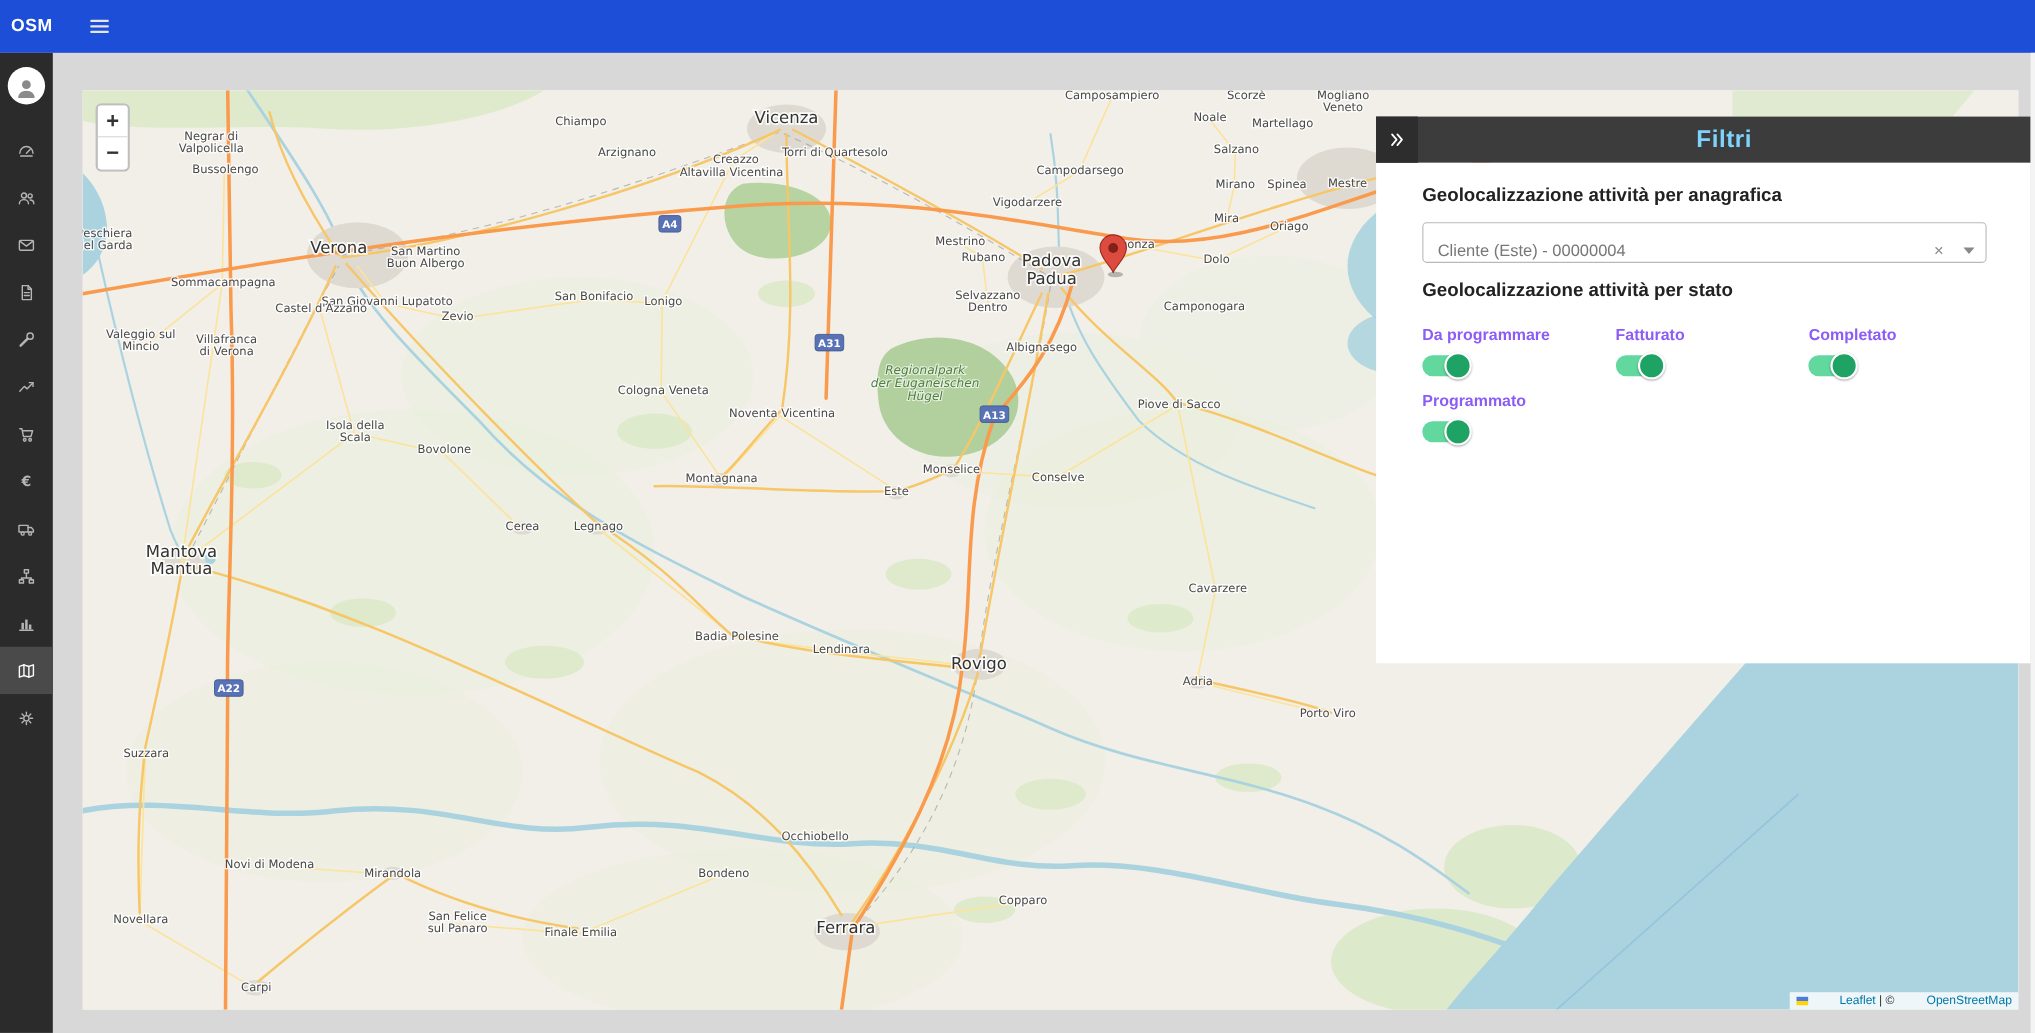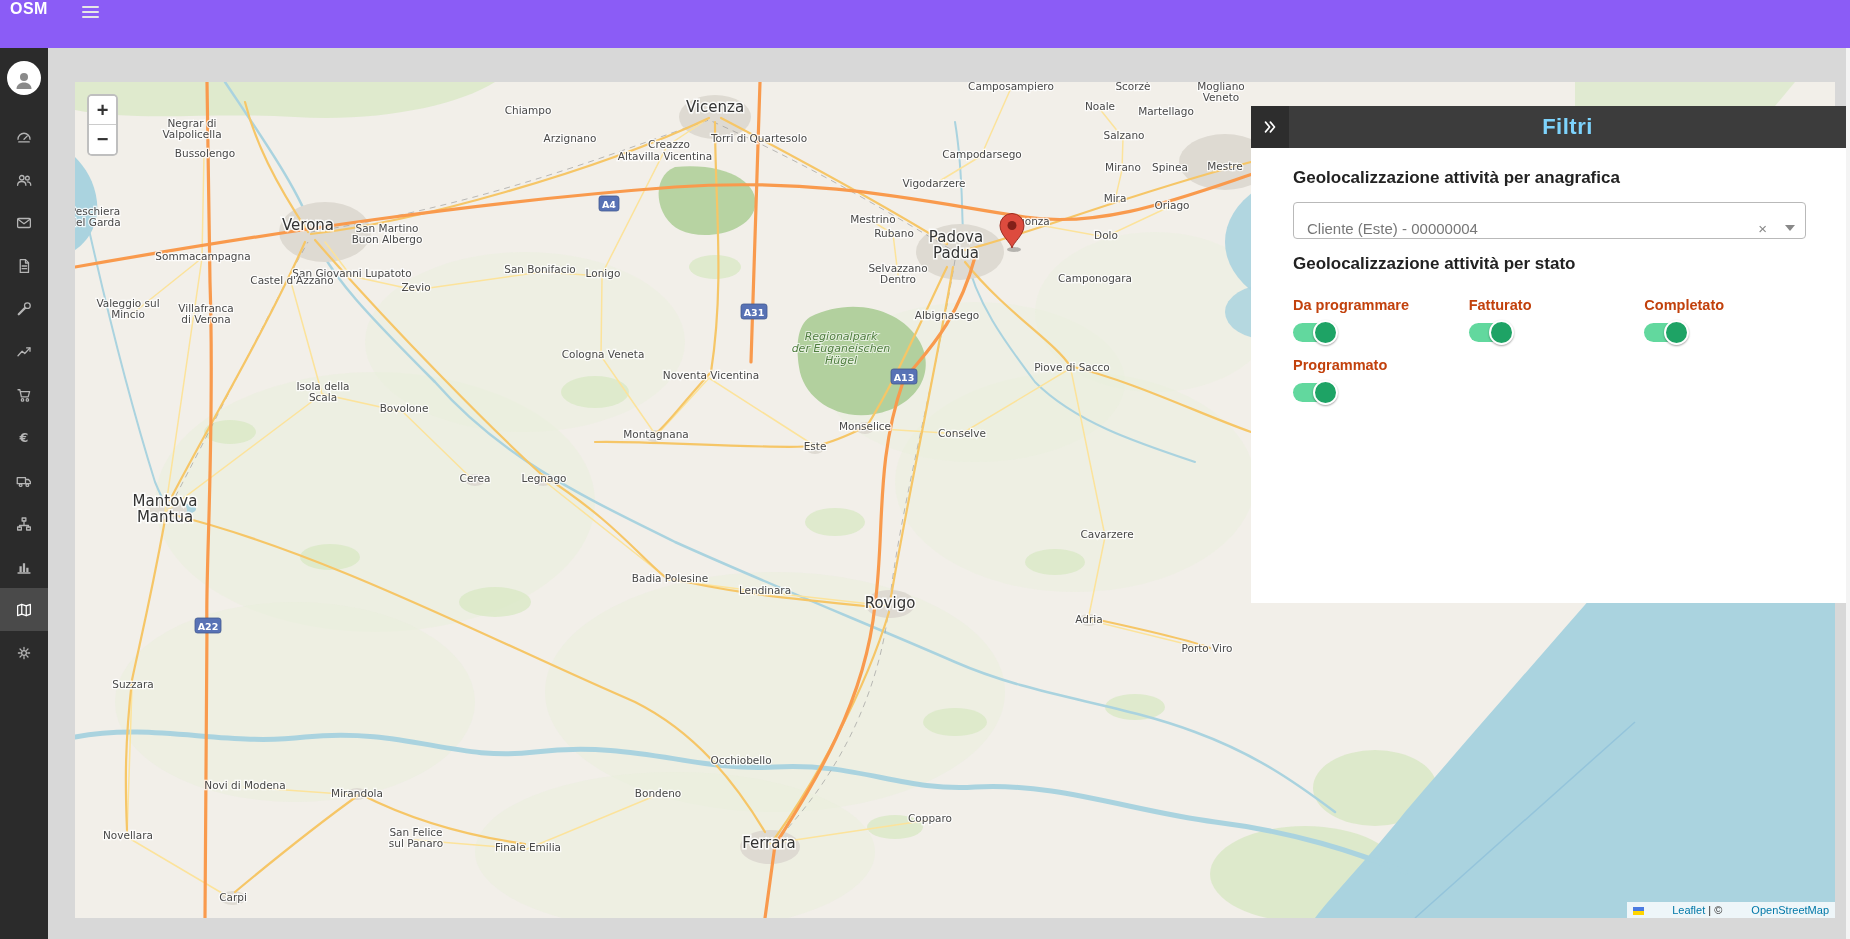--- a/index.html
+++ b/index.html
@@ -3,22 +3,22 @@
 <meta charset="utf-8">
 <style>
   * { box-sizing: border-box; }
   html,body { margin:0; padding:0; }
   body {
     width:1850px; height:939px; overflow:hidden; position:relative;
     font-family:"Liberation Sans", sans-serif; background:#d8d8d8;
   }
 
   
-  .topbar { position:absolute; top:0; left:0; width:1850px; height:48px; background:#8b5cf6;
-            display:flex; align-items:flex-start; z-index:60; }
+  .topbar { position:absolute; top:0; left:0; width:1850px; height:48px; background:#1d4ed8;
+            display:flex; align-items:center; z-index:60; }
   .logo { color:#fff; font-weight:bold; font-size:16px; padding:0 14px 0 10px; letter-spacing:.5px; }
   .menu-btn { margin-left:14px; display:flex; flex-direction:column; gap:3px; cursor:pointer; padding:6px; }
   .menu-btn span { display:block; width:17px; height:2px; background:#e6e6e6; border-radius:1px; }
 
   
   .sidebar { position:absolute; top:48px; left:0; width:48px; height:891px; background:#2b2b2b; z-index:55; }
   .avatar { width:34px; height:34px; border-radius:50%; background:#fff; margin:13px auto 20px;
             display:flex; align-items:center; justify-content:center; overflow:hidden; cursor:pointer; }
   .avatar svg { width:24px; height:24px; fill:#8a8a8a; margin-top:4px; }
   .sb-item { width:48px; height:43px; display:flex; align-items:center; justify-content:center;
@@ -78,21 +78,21 @@
   .select-box { height:37px; border:1px solid #b9b9b9; border-radius:4px; background:#fff;
                 display:flex; align-items:center; padding:15px 10px 0 13px; color:#777;
                 font-size:15px; cursor:pointer; }
   .select-value { flex:1; overflow:hidden; white-space:nowrap; }
   .clear-x { color:#888; font-size:15px; padding:0 12px; cursor:pointer; }
   .caret { width:0; height:0; border-left:5px solid transparent; border-right:5px solid transparent;
            border-top:6px solid #888; margin-left:6px; cursor:pointer; }
 
   .toggles-grid { display:grid; grid-template-columns:1fr 1fr 1fr; column-gap:14px; row-gap:14px;
                   margin-top:22px; align-items:start; }
-  .toggle-label { font-weight:bold; font-size:14.5px; color:#c2410c; line-height:1.25;
+  .toggle-label { font-weight:bold; font-size:14.5px; color:#8b5cf6; line-height:1.25;
                   margin-bottom:9px; max-width:160px; }
   .switch { width:42px; height:19px; border-radius:10px; background:#62d89e; position:relative; cursor:pointer; }
   .switch .knob { position:absolute; right:-3px; top:-3px; width:25px; height:25px; border-radius:50%;
                   background:#1ea365; border:2px solid #fff; box-shadow:0 1px 2px rgba(0,0,0,.35); }
 
   .scroll-strip { position:absolute; right:0; top:48px; width:4px; height:891px; background:#f4f4f4; z-index:70; }
 
   .symlib { position:absolute; width:0; height:0; overflow:hidden; }
 </style>
 </head>

